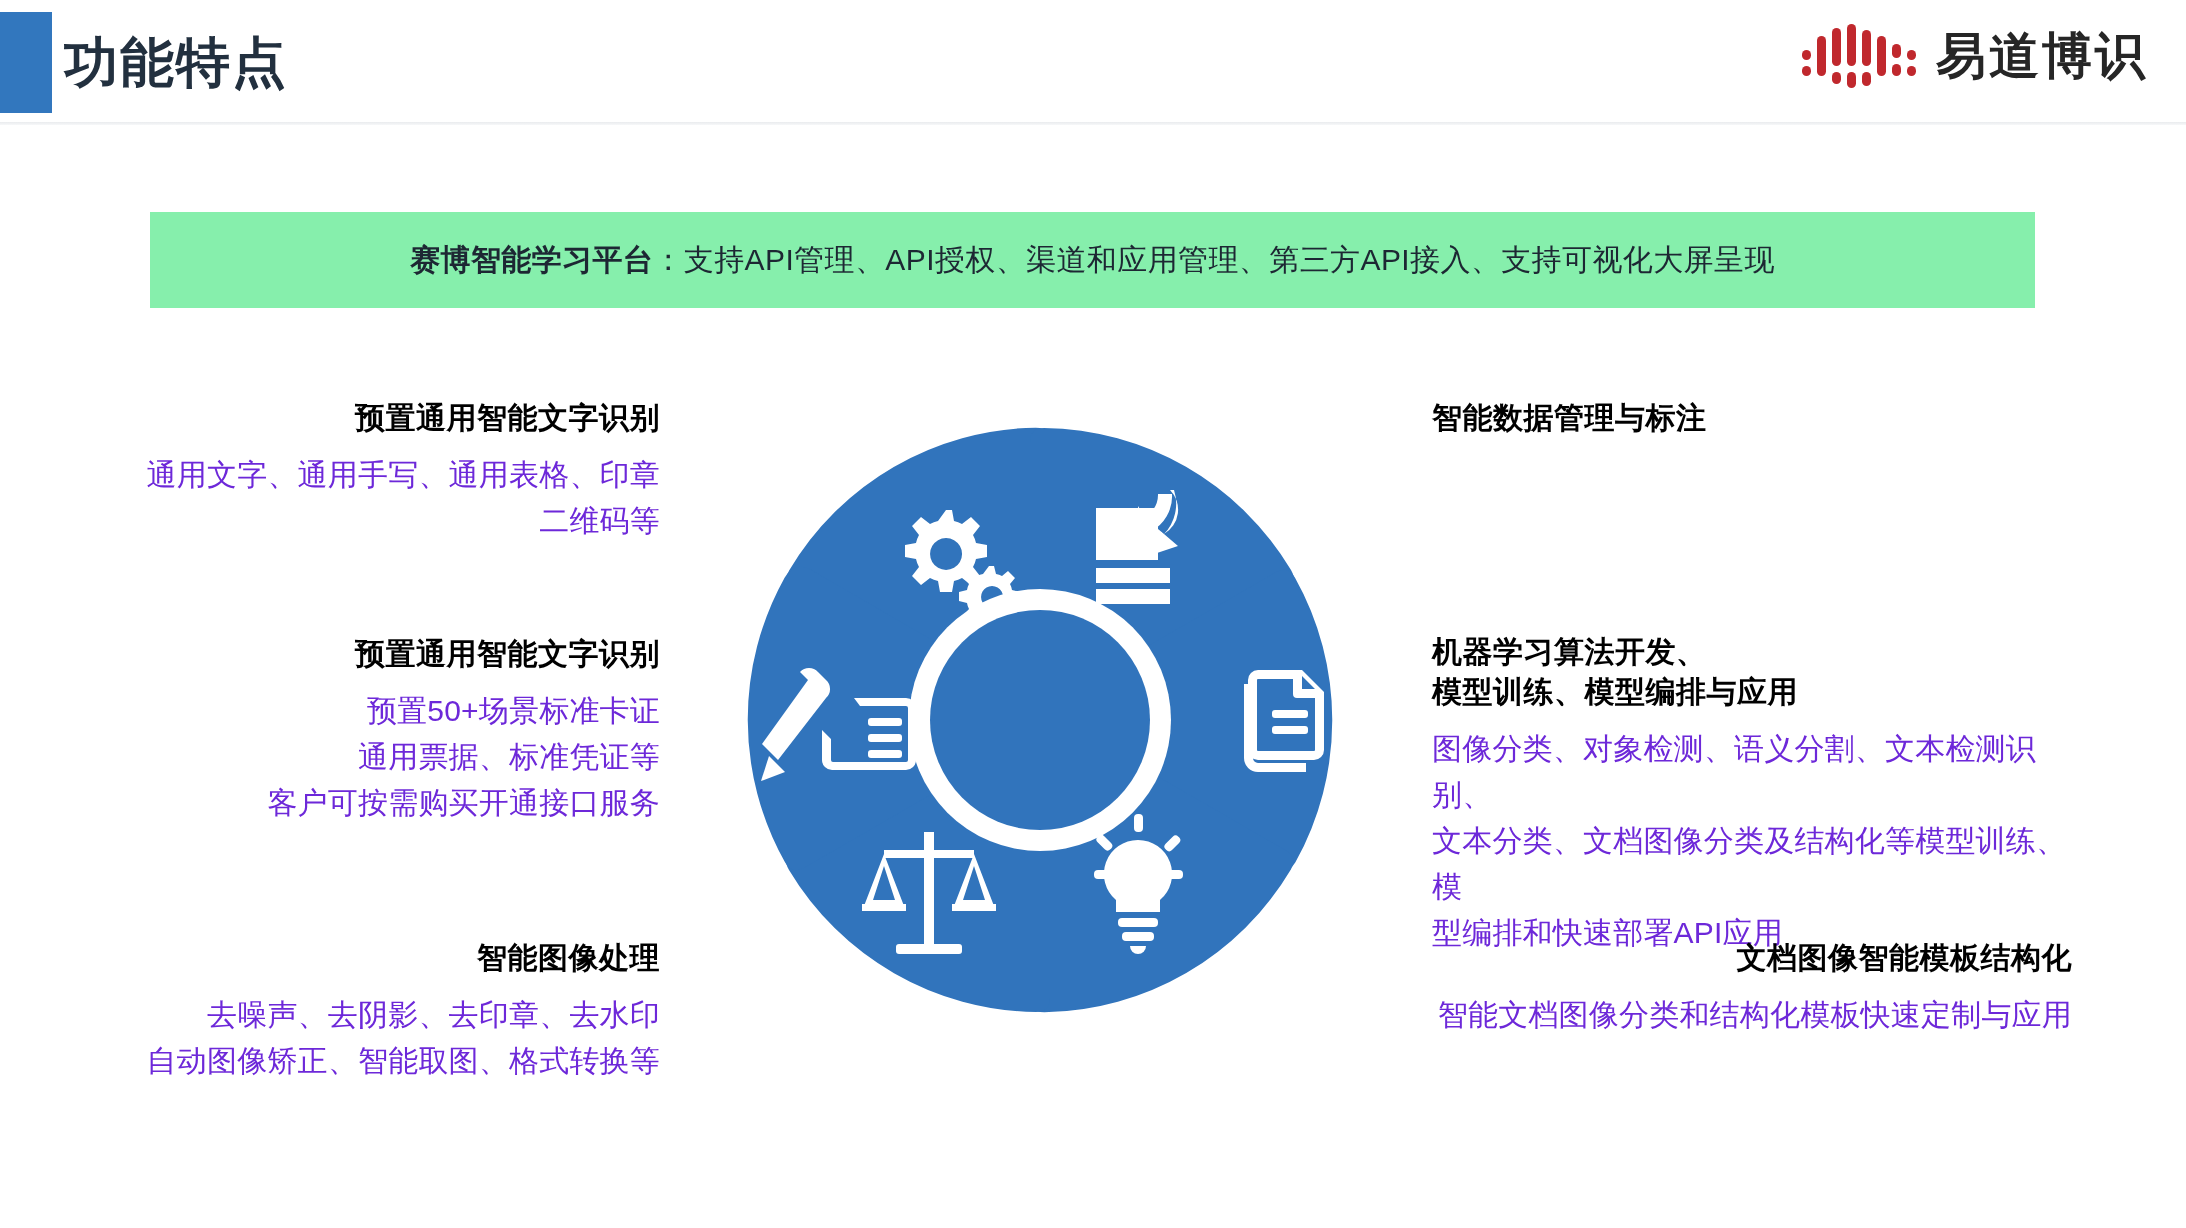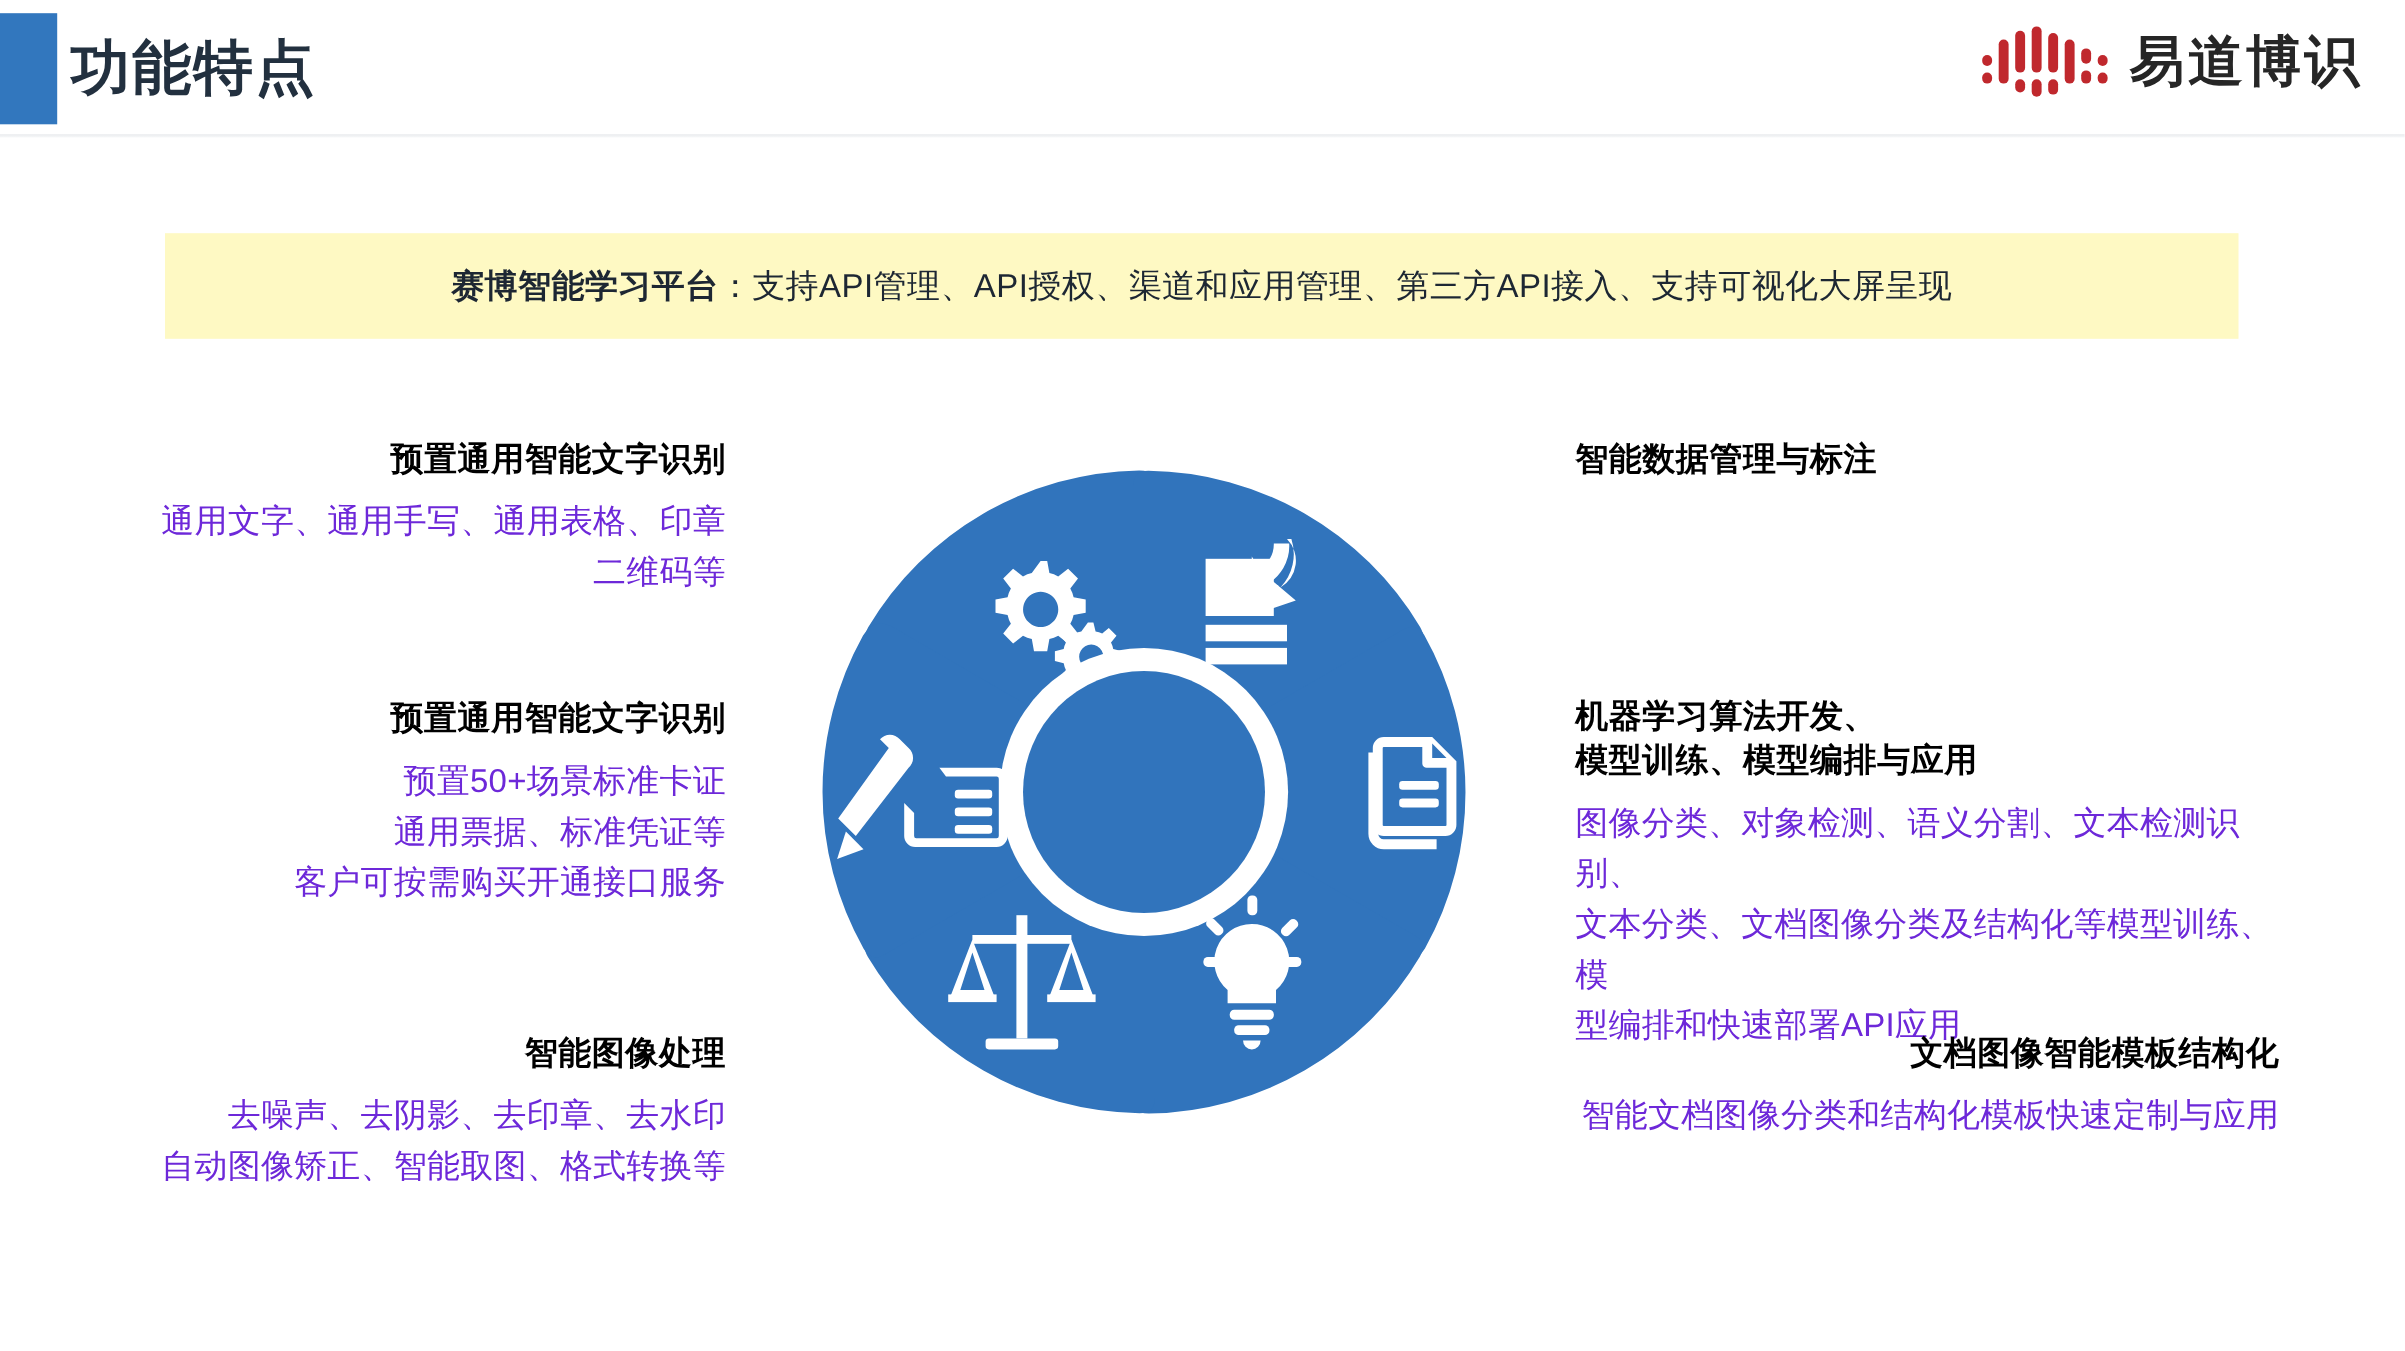--- a/index.html
+++ b/index.html
@@ -65,21 +65,21 @@
     line-height: 1;
     white-space: nowrap;
     text-align: center;
   }
 
   
   #banner {
     position: absolute;
     left: 150px; top: 212px;
     width: 1885px; height: 96px;
-    background: #fef9c3;
+    background: #86efac;
     display: flex;
     align-items: center;
     justify-content: center;
   }
   #banner-text {
     font-size: 30px;
     color: #1d2733;
     letter-spacing: 0.4px;
     white-space: nowrap;
   }

